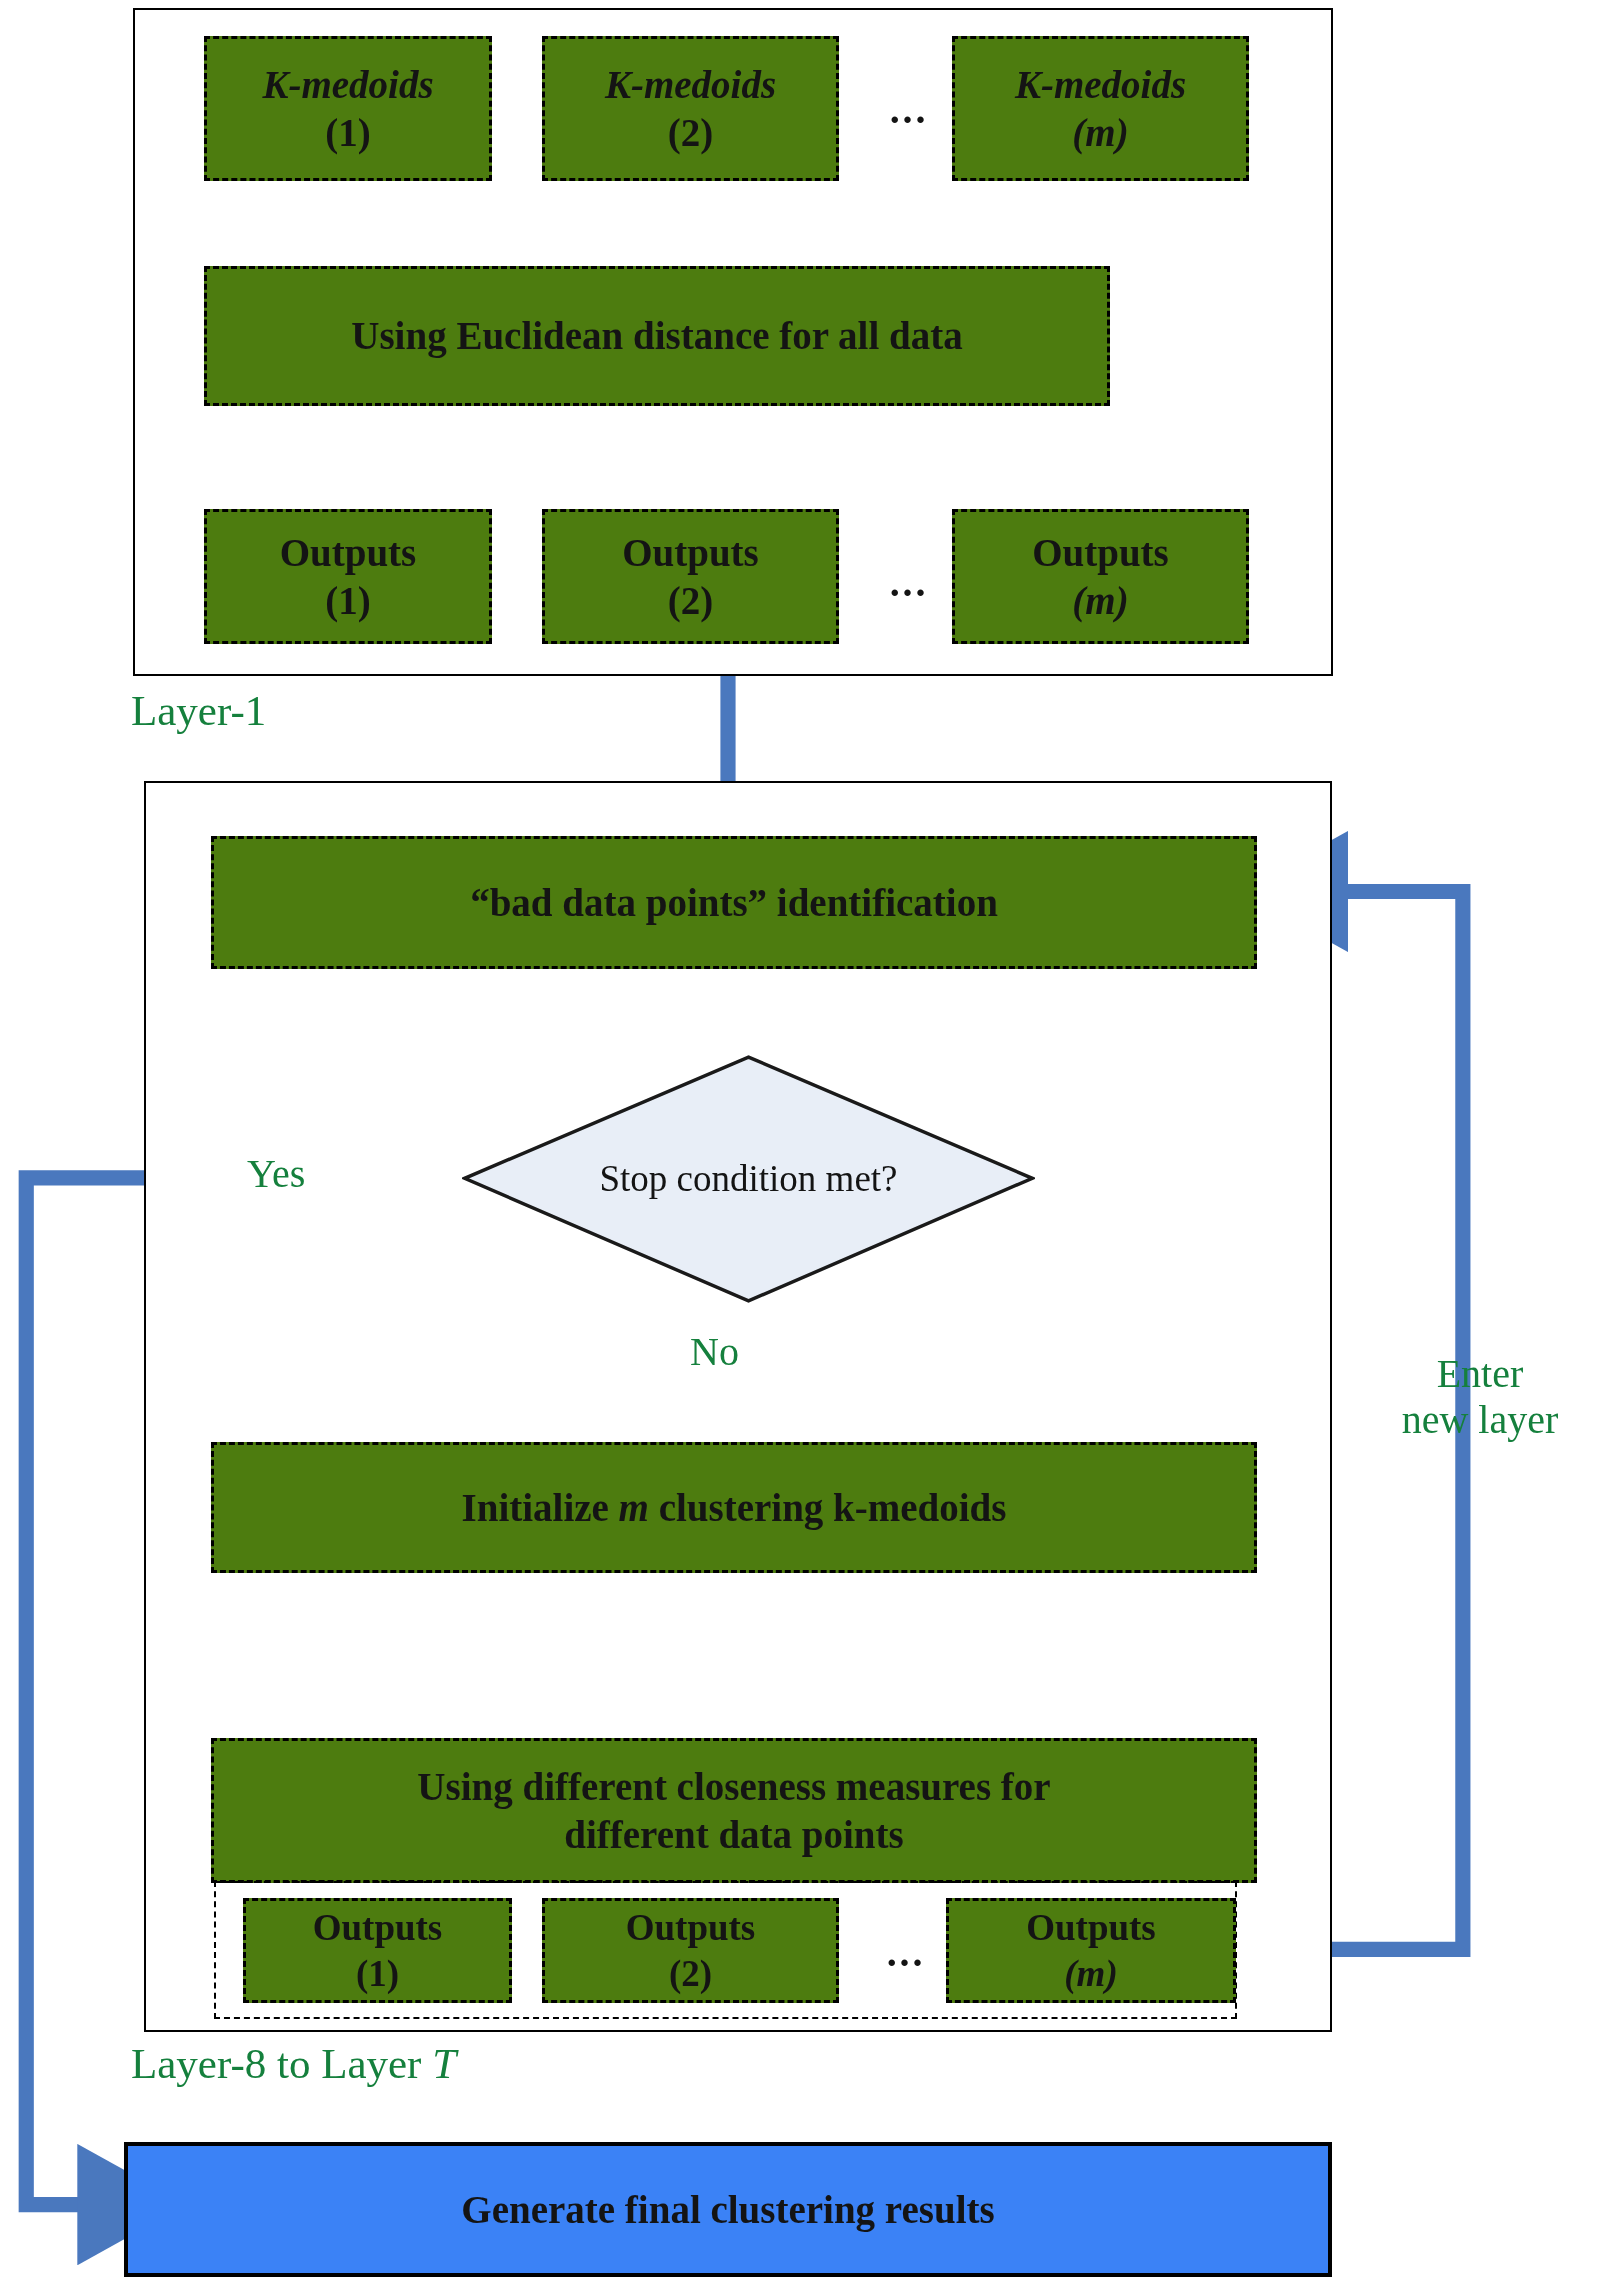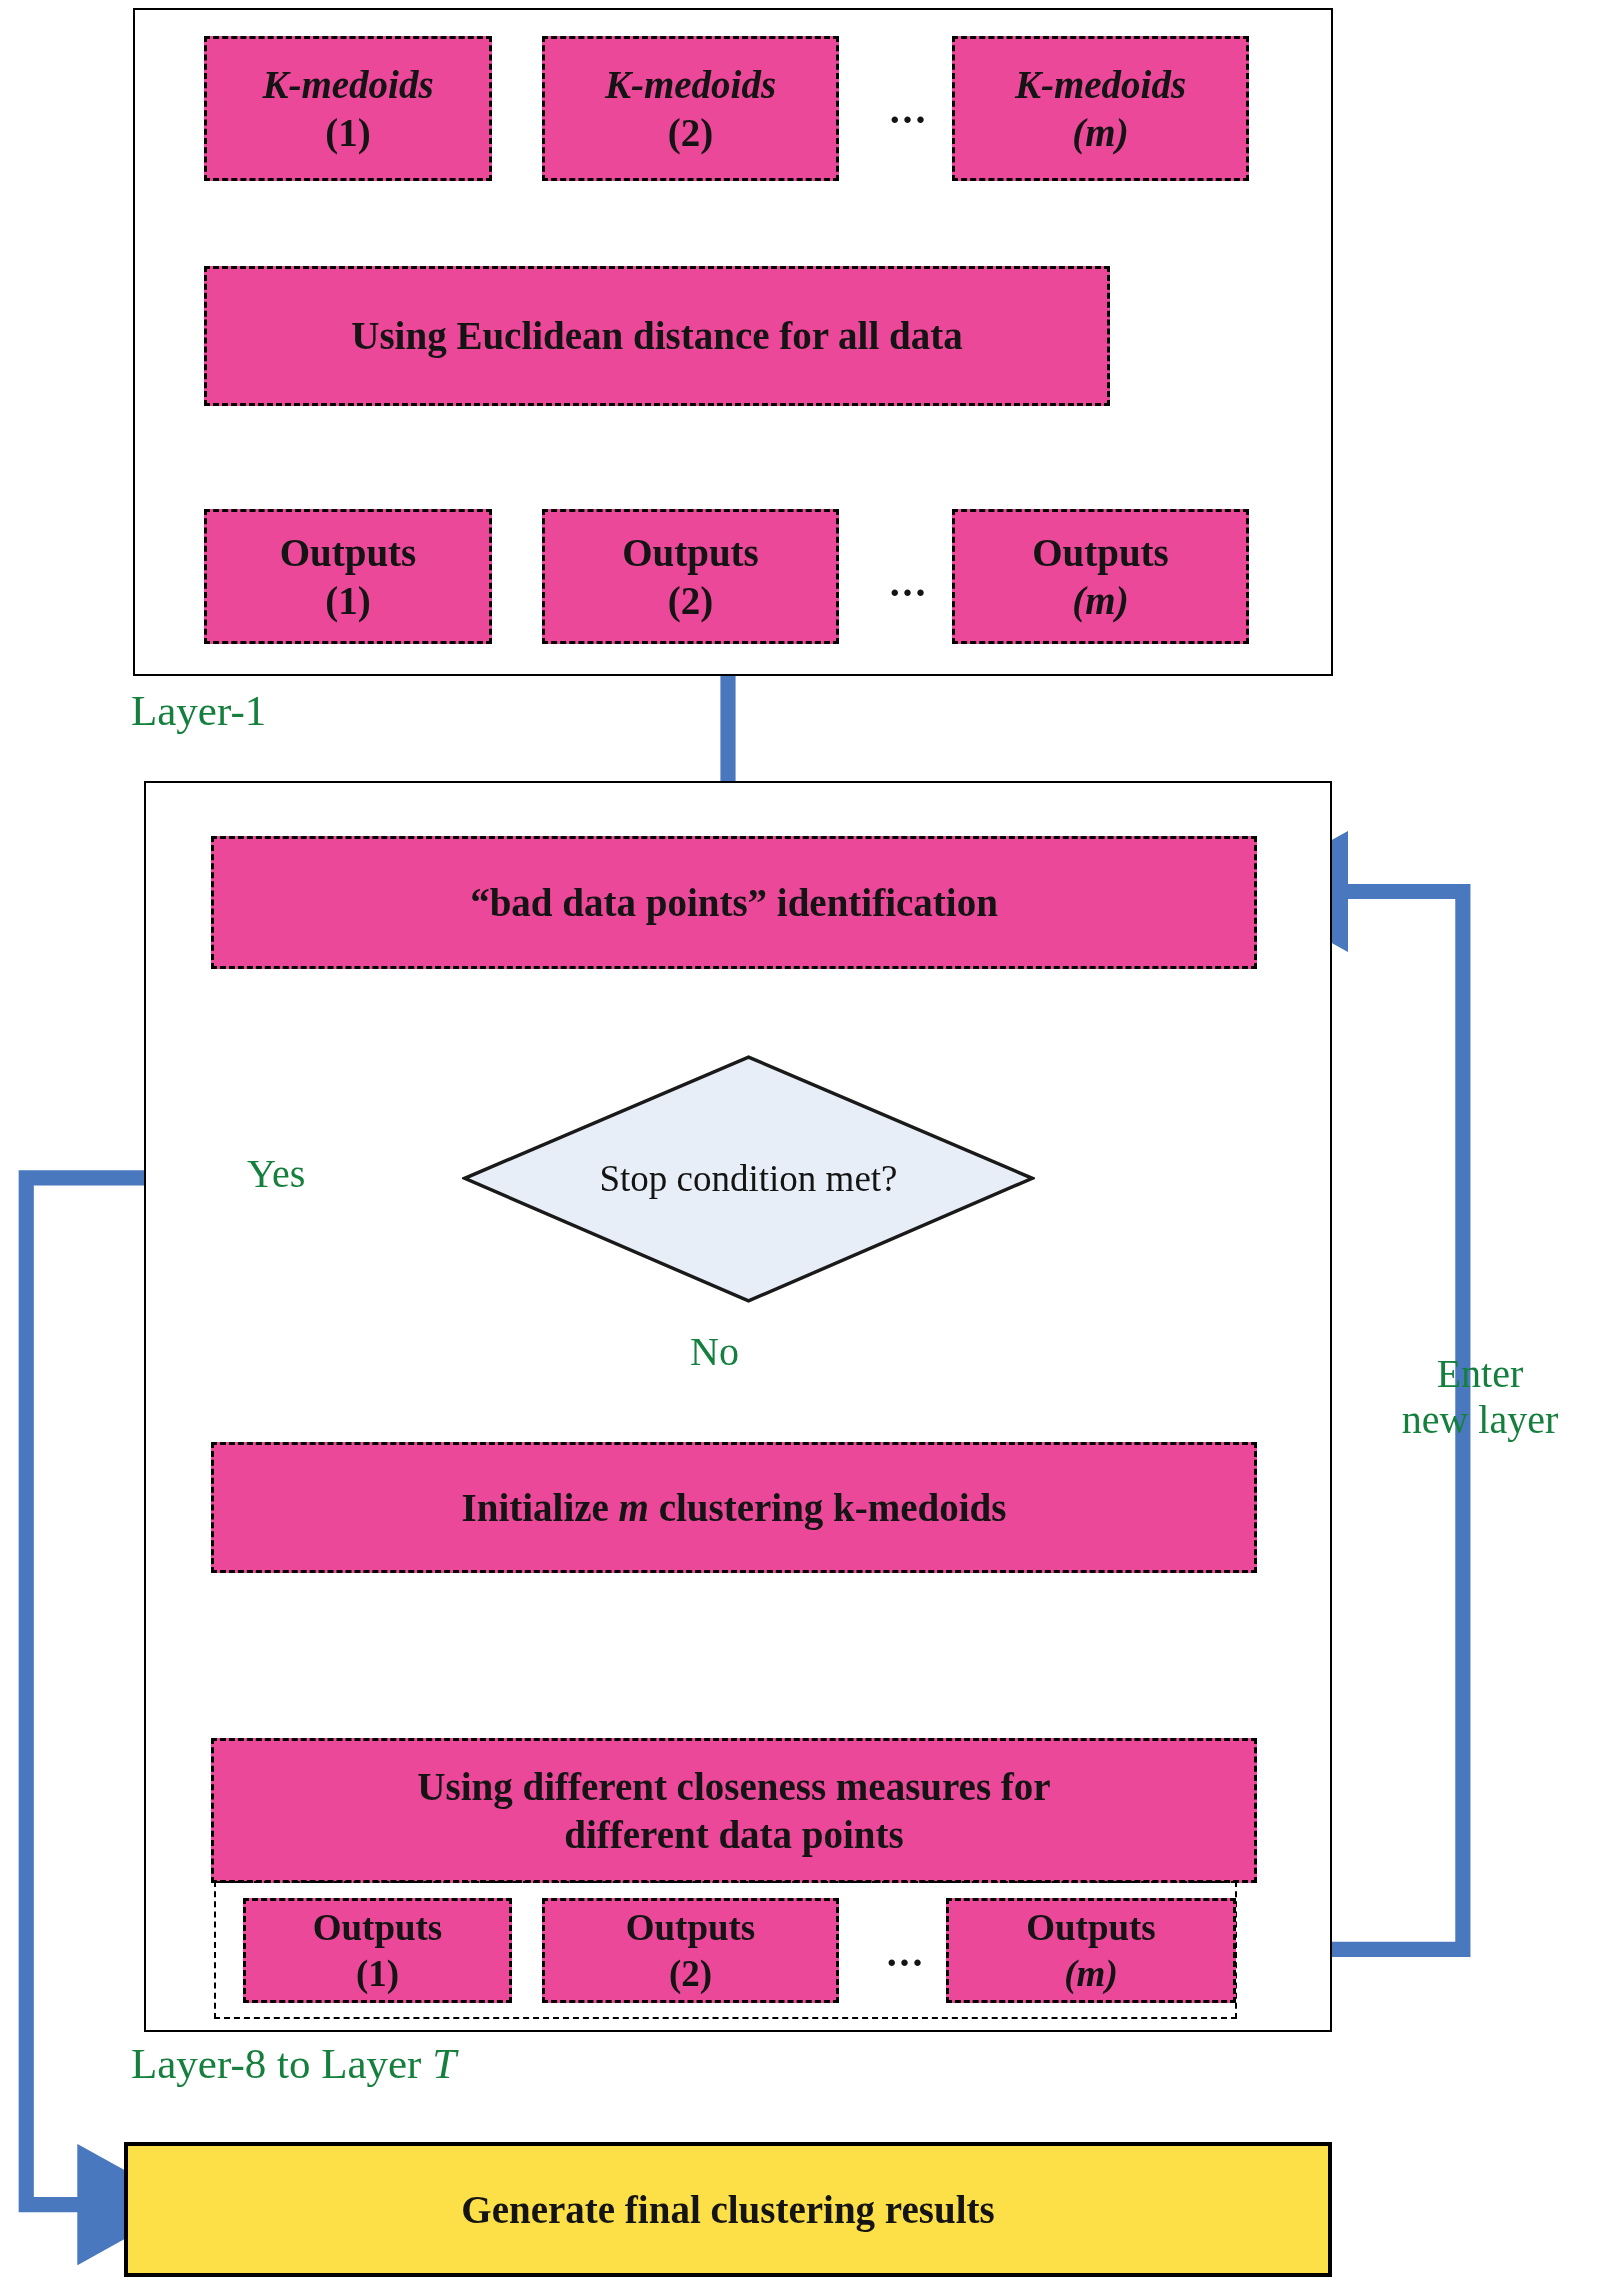--- a/index.html
+++ b/index.html
@@ -13,28 +13,28 @@
   
   .abs{position:absolute;box-sizing:border-box;}
 
   
   .layer-box{
     border:2.8px solid #000000;
     background:#ffffff;
   }
   .result-box{
     border:4.1px solid #000000;
-    background:#fde047;
+    background:#3b82f6;
     display:flex;align-items:center;justify-content:center;
   }
 
   
   .dashed{
     border:3.5px dashed #000000;
-    background:#ec4899;
+    background:#4d7c0f;
     display:flex;align-items:center;justify-content:center;
   }
   .dashed-thin{
     border:2.8px dashed #000000;
     background:transparent;
   }
 
   
   .bold{
     font-weight:bold;

